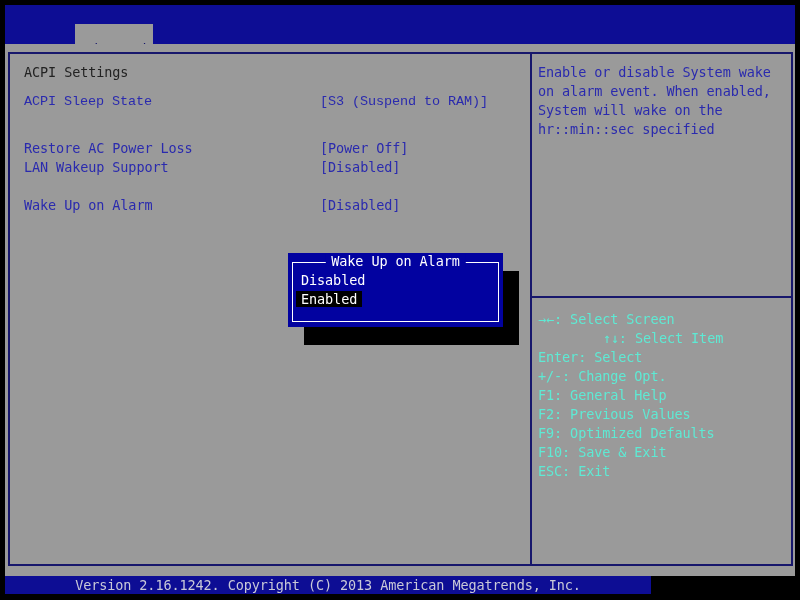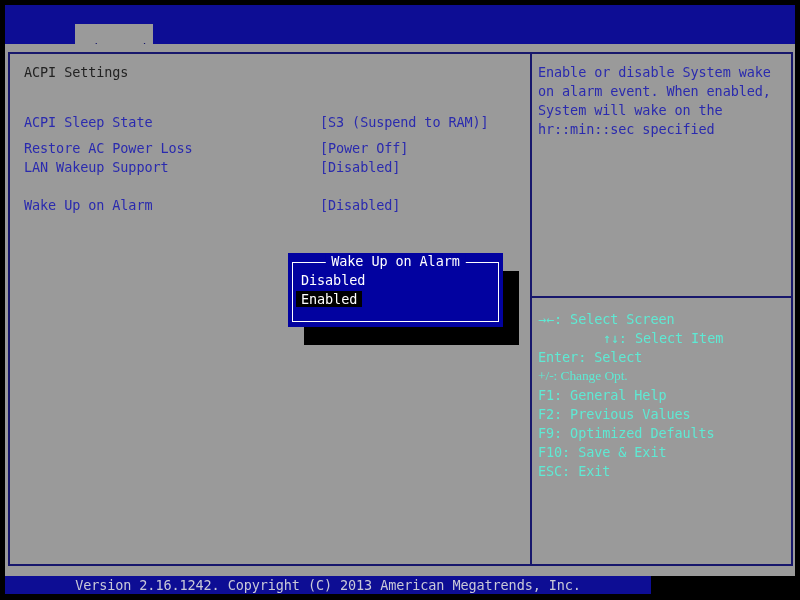--- a/index.html
+++ b/index.html
@@ -16,27 +16,27 @@
   
   #body-bg{left:5px;top:44px;width:790px;height:532px;background:#9a9a9a;}
   #main-border{left:8px;top:52px;width:781px;height:510px;border:2px solid #17176c;}
   #v-divider{left:530px;top:52px;width:2px;height:512px;background:#17176c;}
   #h-separator{left:532px;top:296px;width:261px;height:2px;background:#17176c;}
   
   #section-title{left:24px;top:65px;color:#222222;}
   .menu-row{left:24px;width:500px;height:16px;}
   .menu-label{position:absolute;left:0;top:0;color:#2a2aae;}
   .menu-value{position:absolute;left:296px;top:0;color:#2a2aae;}
-  #row-0{top:115px;} #row-1{top:141px;} #row-2{top:160px;} #row-3{top:198px;}
+  #row-0{top:95px;font-family:Liberation Mono, monospace;} #row-1{top:141px;} #row-2{top:160px;} #row-3{top:198px;}
   
   .help-line{left:538px;width:250px;color:#2a2aae;}
   #help-0{top:65px;} #help-1{top:84px;} #help-2{top:103px;} #help-3{top:122px;}
   
   .legend-line{left:538px;width:250px;color:#5eead4;}
-  #leg-0{top:312px;} #leg-1{top:331px;text-align:center;} #leg-2{top:350px;} #leg-3{top:369px;font-family:Liberation Serif, serif;}
+  #leg-0{top:312px;} #leg-1{top:331px;text-align:center;} #leg-2{top:350px;} #leg-3{top:369px;}
   #leg-4{top:388px;} #leg-5{top:407px;} #leg-6{top:426px;} #leg-7{top:445px;}
   #leg-8{top:464px;}
   
   #popup-shadow{left:304px;top:271px;width:215px;height:74px;background:#000;}
   #popup{left:288px;top:253px;width:215px;height:74px;background:#0202a0;}
   #popup-inner{position:absolute;left:4px;right:4px;top:9px;bottom:5px;border:1px solid #ffffff;}
   #popup-title{position:absolute;top:1px;left:50%;transform:translateX(-50%);background:#0202a0;padding:0 6px;color:#ffffff;white-space:nowrap;}
   .popup-option{position:absolute;left:8px;color:#ffffff;padding:1px 5px;white-space:nowrap;}
   #opt-0{top:19px;}
   #opt-1{top:38px;}

